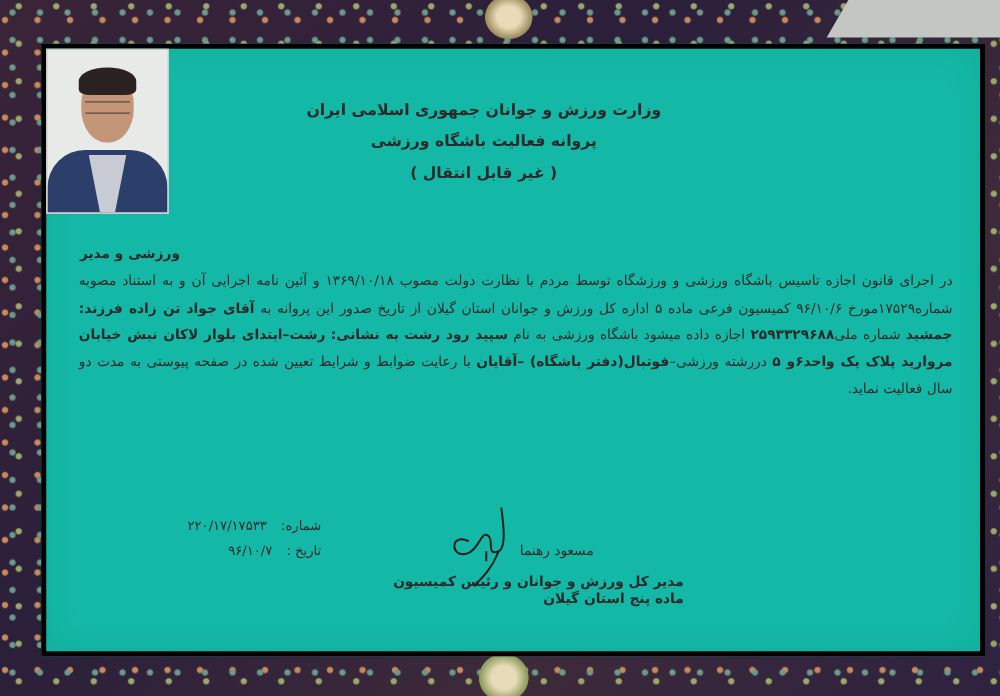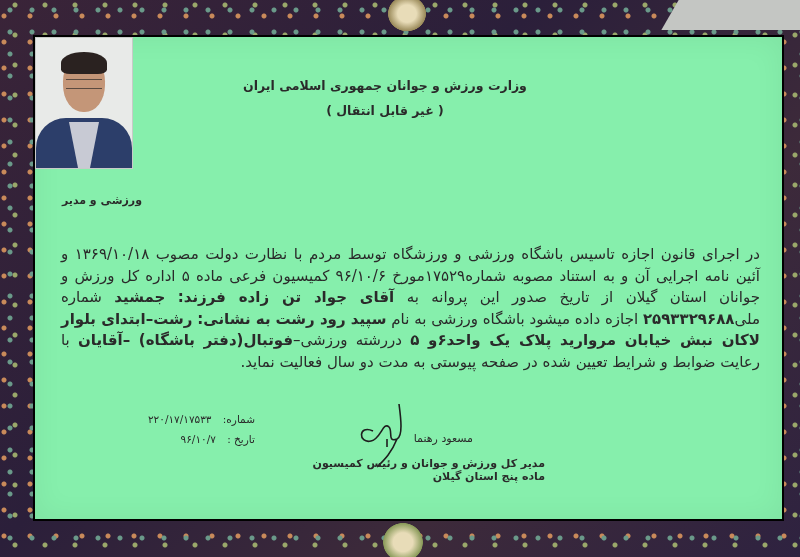--- a/index.html
+++ b/index.html
@@ -15,22 +15,22 @@
         radial-gradient(circle at 4px 16px, #c98a5a 2px, transparent 3px) 0 0/26px 26px,
         radial-gradient(circle at 15px 5px, #9aa86a 2px, transparent 3px) 0 0/30px 30px,
         linear-gradient(135deg, #3a2438 0%, #2b1f3a 40%, #3d2a3a 70%, #2e2240 100%);
     }
     .topright-fold {
       position: absolute; right: 0; top: 0; width: 170px; height: 30px;
       background: #c4c6c3; transform: skewX(-30deg) translateX(40px);
     }
     .paper {
       position: absolute; left: 33px; top: 35px; width: 747px; height: 482px;
-      background: #86efac;
-      border: 2px solid #000000;
+      background: #14b8a6;
+      border: 4px solid #000000;
       box-shadow: inset 0 0 30px rgba(0,0,0,0.06);
     }
     .ornament-top {
       position: absolute; left: 385px; top: 0; width: 44px; height: 34px;
       background: radial-gradient(ellipse at 50% 40%, #e8dcb8 30%, #9a8a5a 60%, transparent 62%);
     }
     .ornament-bottom {
       position: absolute; left: 380px; top: 520px; width: 46px; height: 37px;
       background: radial-gradient(ellipse at 50% 60%, #e8dcb8 30%, #8a9a5a 60%, transparent 62%);
     }
@@ -62,23 +62,23 @@
     .header {
       position: absolute; left: 200px; top: 36px; width: 300px;
       text-align: center; direction: rtl; color: #2a2a2a;
       font-weight: bold; font-size: 12.5px; line-height: 25px;
     }
     .role-label {
       position: absolute; right: 640px; top: 157px; direction: rtl;
       font-weight: bold; font-size: 11px; color: #2a2a2a;
     }
     .body-text {
-      position: absolute; left: 26px; right: 22px; top: 207px;
+      position: absolute; left: 26px; right: 22px; top: 175px;
       direction: rtl; text-align: justify; color: #2a2a2a;
-      font-size: 15px; line-height: 21.5px;
+      font-size: 11px; line-height: 21.5px;
     }
     .body-text b { font-weight: bold; }
     .signature {
       position: absolute; left: 318px; top: 362px; width: 60px; height: 70px;
     }
     .signer-name {
       position: absolute; left: 338px; top: 395px; direction: rtl;
       font-weight: normal; font-size: 11px; color: #2a2a2a;
       width: 100px; text-align: right;
     }
@@ -108,20 +108,21 @@
   <div class="photo" style="left:0px; top:0px; margin:0;">
     <div class="jacket"></div>
     <div class="shirt"></div>
     <div class="head"></div>
     <div class="hair"></div>
     <div class="glasses"></div>
   </div>
 
   <div class="header">
     <div>وزارت ورزش و جوانان جمهوری اسلامی ایران</div>
+    <div>پروانه فعالیت باشگاه ورزشی</div>
     <div>( غیر قابل انتقال )</div>
   </div>
 
   <div class="role-label">ورزشی و مدیر</div>
 
   <div class="body-text">
     <span>در اجرای قانون اجازه تاسیس باشگاه ورزشی و ورزشگاه توسط مردم با نظارت دولت مصوب ۱۳۶۹/۱۰/۱۸ و آئین نامه اجرایی آن و به استناد مصوبه شماره۱۷۵۲۹مورخ ۹۶/۱۰/۶ کمیسیون فرعی ماده ۵ اداره کل ورزش و جوانان استان گیلان از تاریخ صدور این پروانه به</span>
     <b>آقای جواد تن زاده فرزند:</b>
     <b>جمشید</b>
     <span>شماره ملی</span><b>۲۵۹۳۳۲۹۶۸۸</b>

